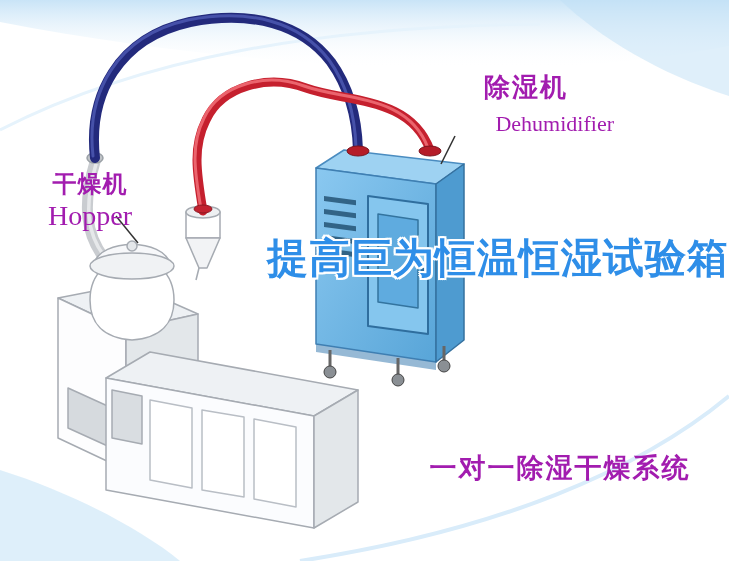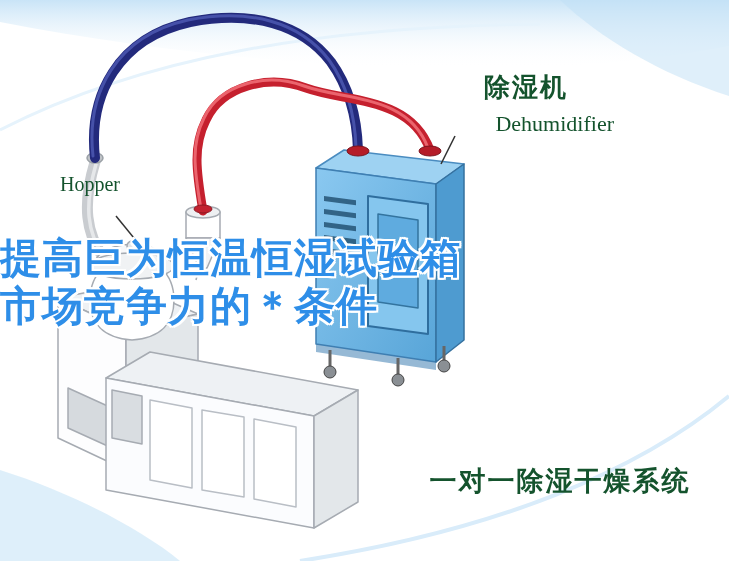--- a/index.html
+++ b/index.html
@@ -1,37 +1,37 @@
 <!DOCTYPE html>
 <html><head>
 <meta charset="utf-8">
 <style>
   html,body{margin:0;padding:0;background:#fff;}
   .stage{
     position:relative;width:729px;height:561px;overflow:hidden;background:#ffffff;
     font-family:"Liberation Sans",sans-serif;
   }
   .stage svg{position:absolute;left:0;top:0;}
-  .label{position:absolute;color:#14532d;}
+  .label{position:absolute;color:#a21caf;}
   .cn{font-weight:bold;}
   .en{font-family:"Liberation Serif",serif;}
   .dehu-label{left:438px;top:70px;width:176px;text-align:center;}
   .dehu-label .cn{font-size:26px;letter-spacing:2px;}
   .dehu-label .en{font-size:22px;margin-top:6px;text-align:right;}
   .hopper-label{left:40px;top:168px;width:100px;text-align:center;}
   .hopper-label .cn{font-size:24px;letter-spacing:1px;}
-  .hopper-label .en{font-size:20px;margin-top:5px;}
+  .hopper-label .en{font-size:28px;}
   .main-title{
-    position:absolute;left:0;right:0;top:234px;text-align:left;
+    position:absolute;left:0;right:0;top:234px;text-align:right;
     color:#2e8ee8;font-weight:bold;font-size:41px;line-height:48px;letter-spacing:1px;
     text-shadow:-2px -2px 0 #fff,2px -2px 0 #fff,-2px 2px 0 #fff,2px 2px 0 #fff,
                  0 -2px 0 #fff,0 2px 0 #fff,-2px 0 0 #fff,2px 0 0 #fff;
   }
   .system-label{position:absolute;right:14px;top:450px;width:310px;text-align:center;}
-  .system-label .cn{font-size:27px;letter-spacing:2px;margin-top:13px;}
+  .system-label .cn{font-size:27px;letter-spacing:2px;}
   .system-label .en{font-size:21px;margin-top:6px;}
 </style>
 </head>
 <body>
 
 <div class="stage">
 
   <svg width="729" height="561" viewBox="0 0 729 561">
     <defs>
       <linearGradient id="gTop" x1="0" y1="0" x2="0" y2="1">
@@ -128,25 +128,25 @@
       <line x1="116" y1="216" x2="138" y2="243"></line>
     </g>
   </svg>
 
   <div class="label dehu-label">
     <div class="cn">除湿机</div>
     <div class="en">Dehumidifier</div>
   </div>
 
   <div class="label hopper-label">
+    <div class="cn">干燥机</div>
     <div class="en">Hopper</div>
   </div>
 
   <div class="main-title">
     <div>提高巨为恒温恒湿试验箱</div>
-    <div>市场竞争力的＊条件</div>
   </div>
 
   <div class="label system-label">
     <div class="cn">一对一除湿干燥系统</div>
   </div>
 
 </div>
 
 </body></html>

